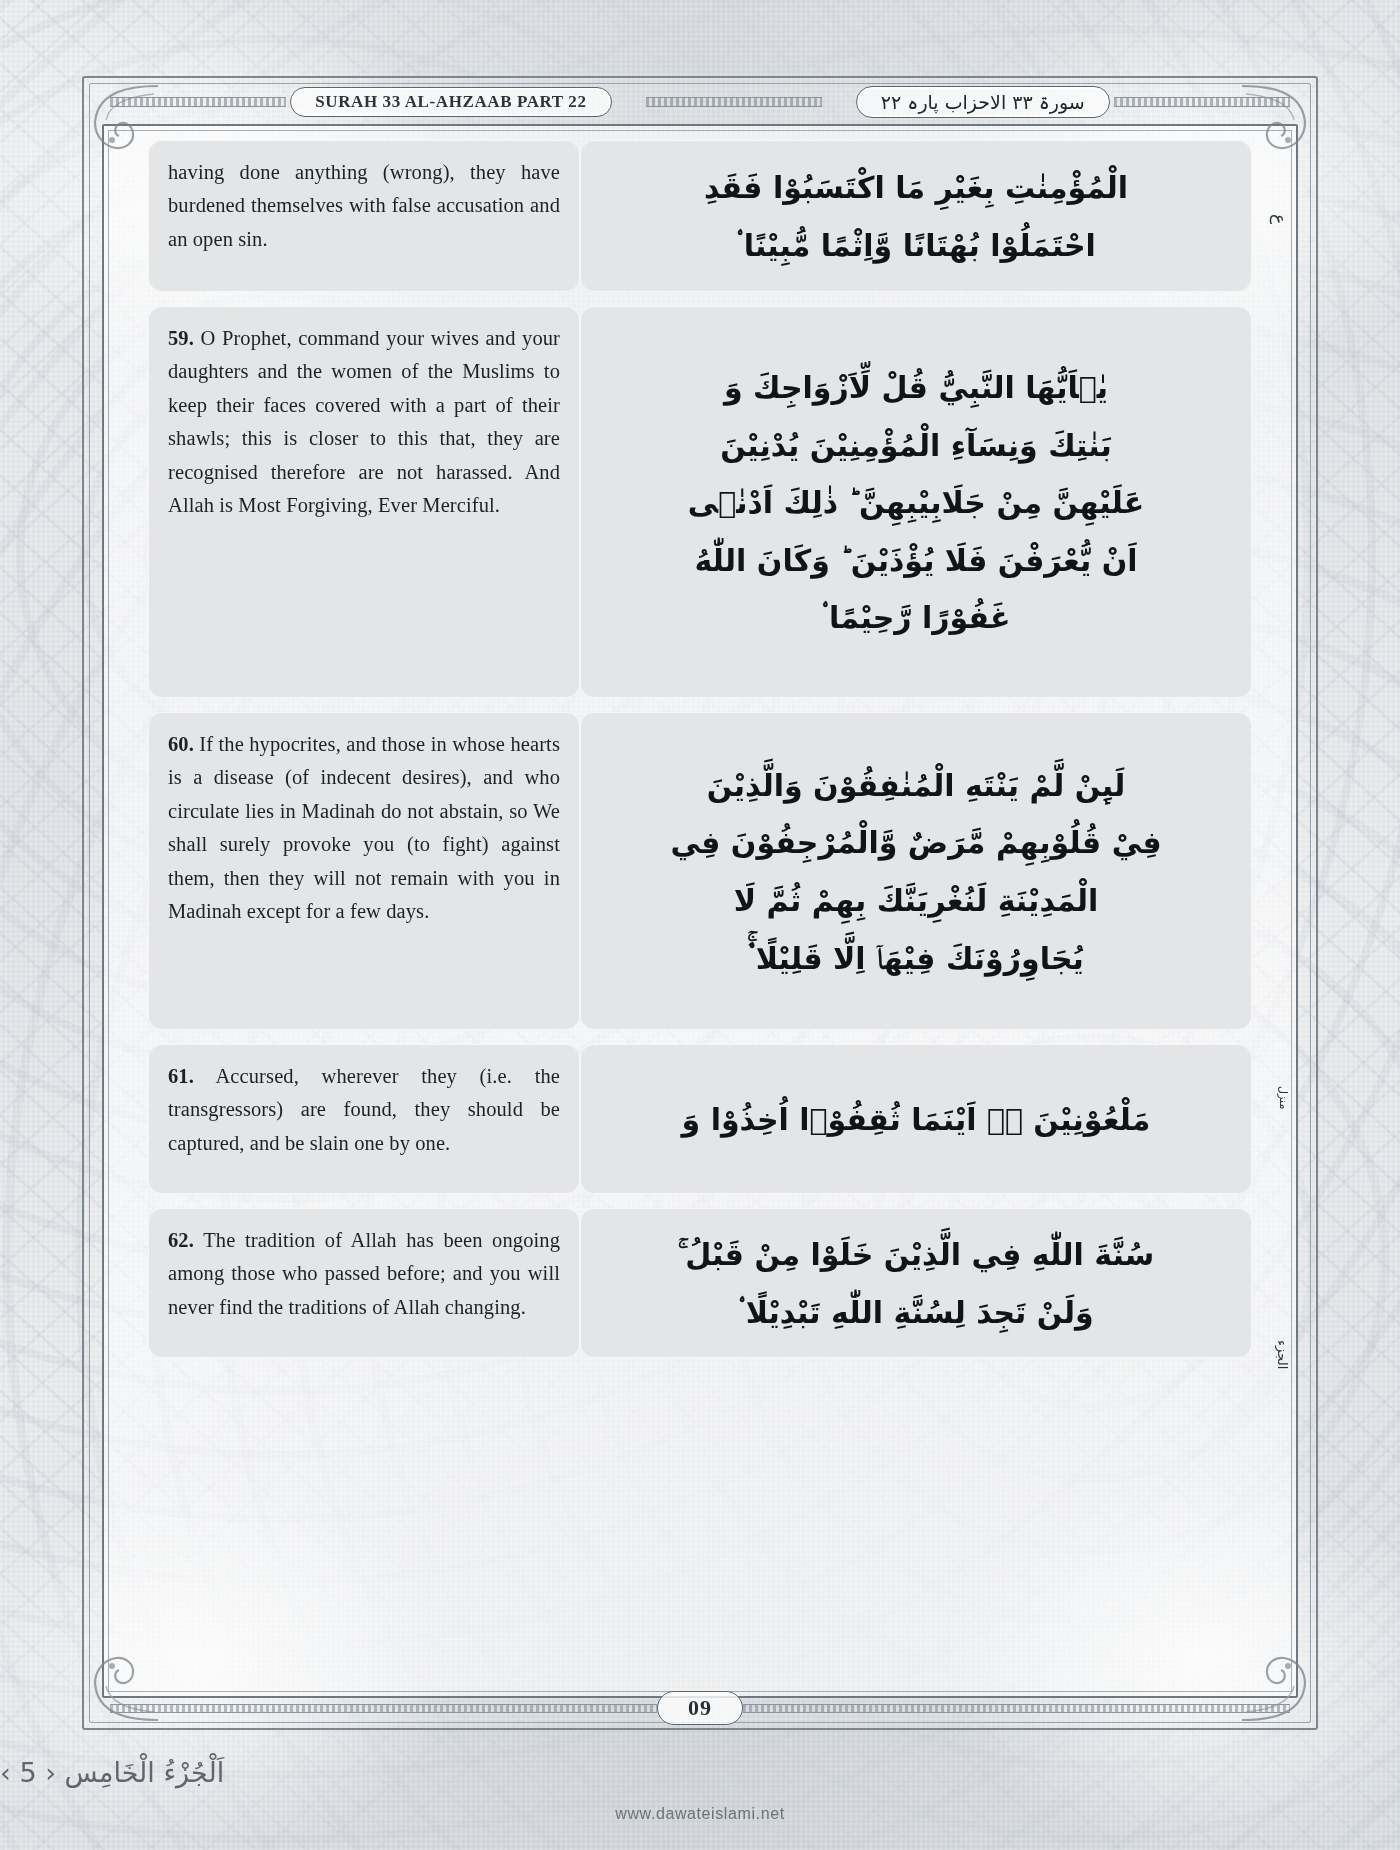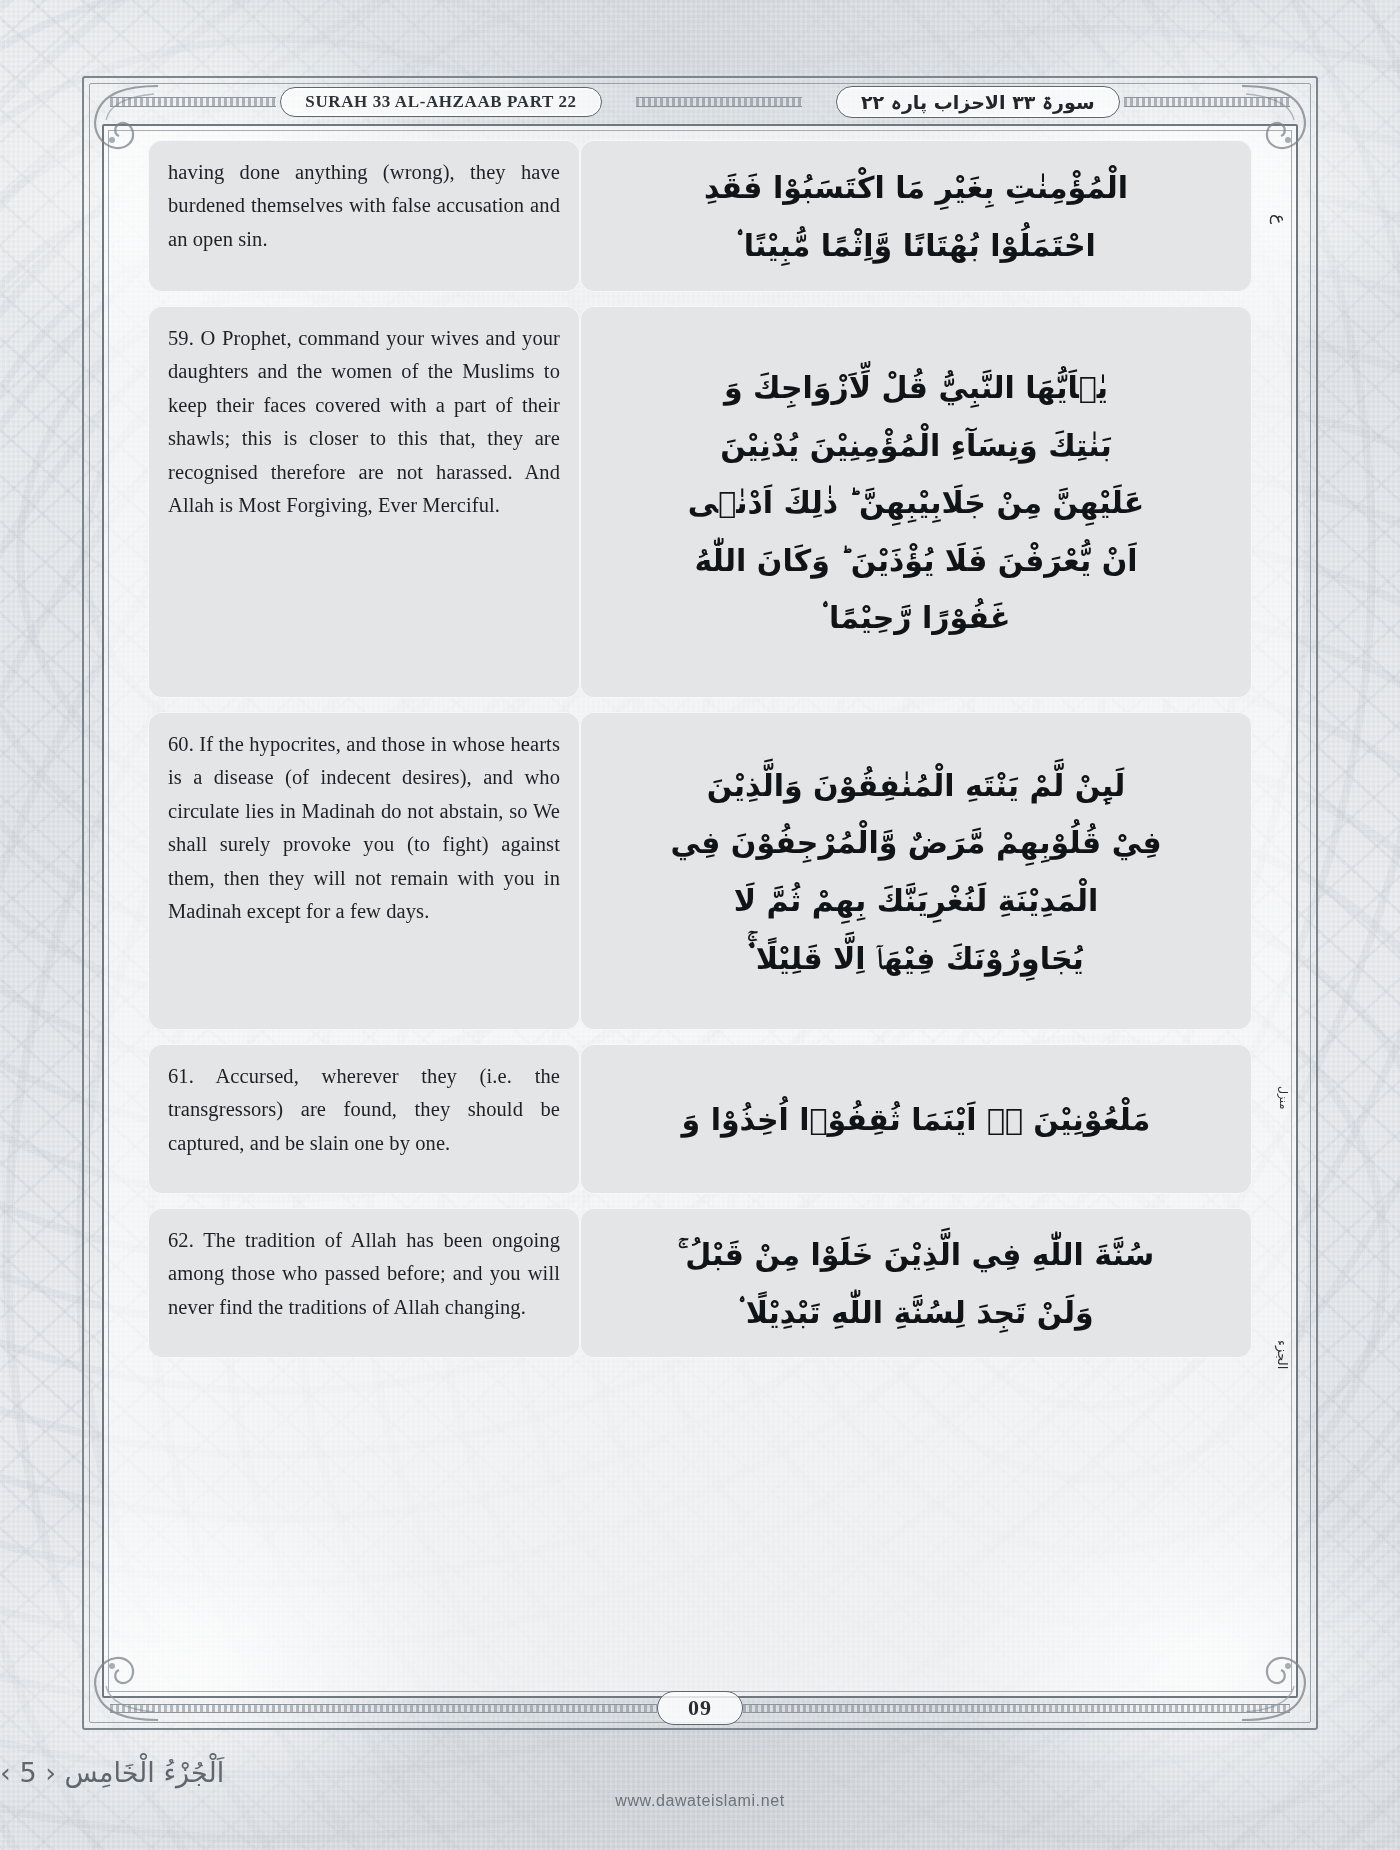--- a/index.html
+++ b/index.html
@@ -111,21 +111,21 @@
     font-family: "Liberation Serif", serif;
     font-size: 17px;
     font-weight: 700;
     letter-spacing: 0.6px;
     color: #2e3338;
     text-transform: uppercase;
   }
   .header-cap.arabic .label {
     font-family: "DejaVu Sans", sans-serif;
     font-size: 19px;
-    font-weight: 700;
+    font-weight: 400;
     letter-spacing: 0;
     direction: rtl;
     color: #22262a;
     text-align: right;
   }
   .header-gap { width: 26px; }
 
   
   .content {
     position: absolute;
@@ -153,21 +153,21 @@
     flex: 0 0 432px;
     font-family: "Liberation Serif", serif;
     font-size: 20.5px;
     line-height: 1.63;
     text-align: justify;
     text-justify: inter-word;
     color: #1d2125;
     letter-spacing: 0.1px;
   }
   .cell.english .vnum {
-    font-weight: 400;
+    font-weight: 700;
   }
 
   .cell.arabic {
     flex: 1 1 auto;
     font-family: "DejaVu Sans", sans-serif;
     direction: rtl;
     text-align: center;
     color: #111417;
     font-size: 30px;
     line-height: 1.92;
@@ -234,21 +234,21 @@
     left: 0; right: 0; bottom: 62px;
     text-align: left;
     font-family: "DejaVu Sans", sans-serif;
     font-size: 27px;
     color: #5f666d;
     direction: rtl;
     letter-spacing: 0.5px;
   }
   .footer-url {
     position: absolute;
-    left: 0; right: 0; bottom: 40px;
+    left: 0; right: 0; bottom: 27px;
     text-align: center;
     font-family: "Liberation Sans", sans-serif;
     font-size: 16px;
     color: #6b7279;
     letter-spacing: 0.6px;
   }
 </style>
 </head>
 <body>
 

